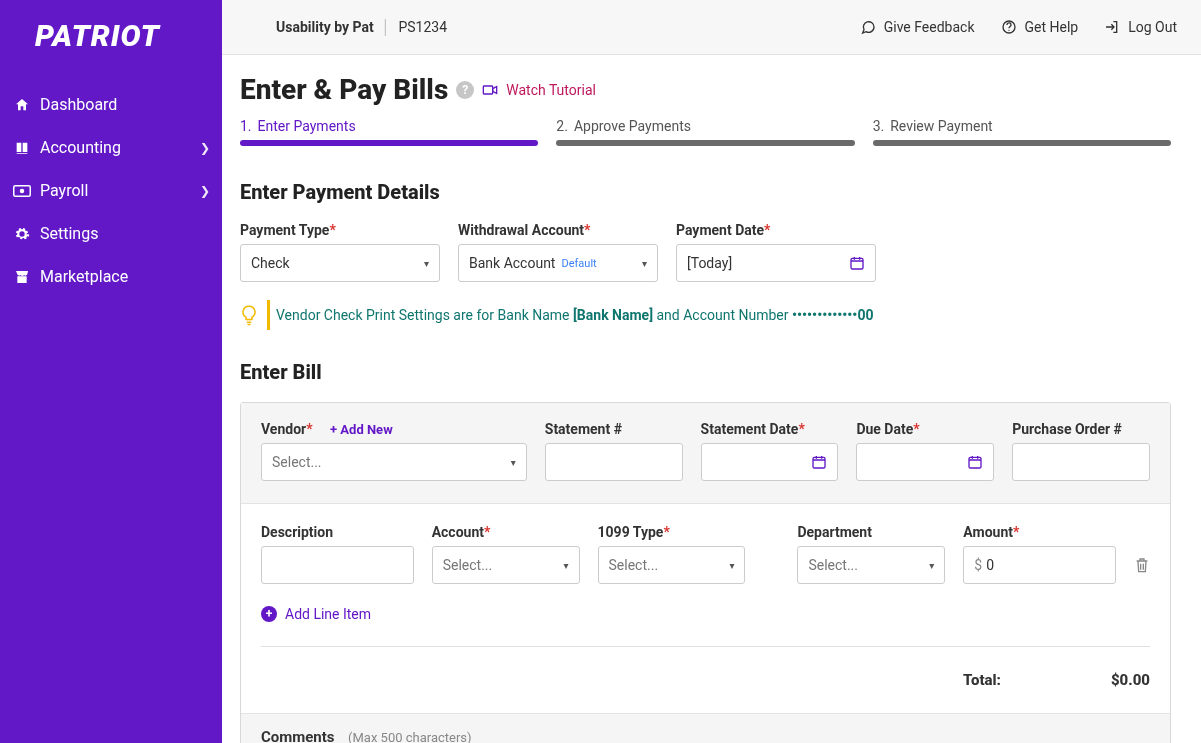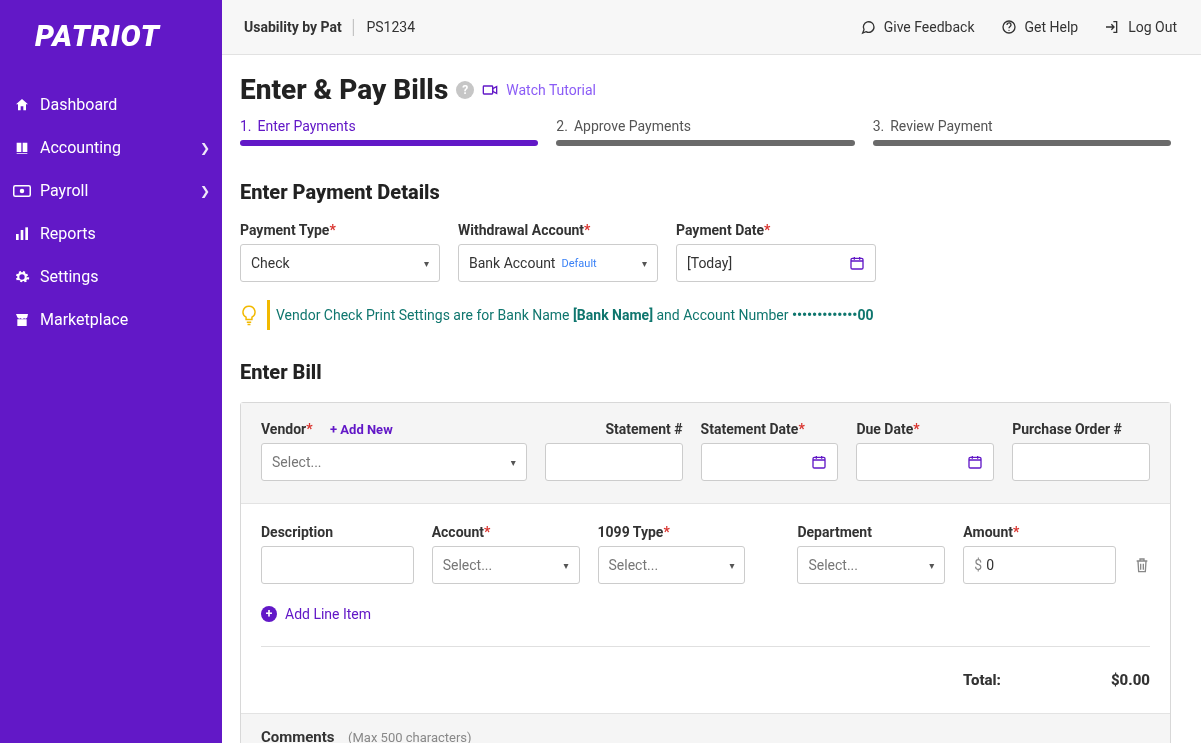--- a/index.html
+++ b/index.html
@@ -5,32 +5,32 @@
 * { box-sizing: border-box; margin: 0; padding: 0; }
 body { font-family: -apple-system, BlinkMacSystemFont, "Segoe UI", Roboto, sans-serif; font-size: 14px; color: #333; background: #fff; }
 .app { display: flex; min-height: 743px; }
 .sidebar { width: 222px; background: #6218c7; color: #fff; padding-top: 18px; flex-shrink: 0; }
 .logo { font-size: 30px; font-weight: 900; letter-spacing: 1px; padding: 0 0 30px 35px; font-style: italic; }
 .nav-item { display: flex; align-items: center; padding: 12px 12px 12px 8px; font-size: 16px; cursor: pointer; }
 .nav-item .icon { width: 28px; display: inline-flex; justify-content: center; margin-right: 4px; }
 .nav-item .chev { margin-left: auto; font-size: 12px; opacity: .9; }
 .main { flex: 1; background: #fff; min-width: 0; }
 .topbar { height: 55px; border-bottom: 1px solid #e2e2e2; background:#f7f7f7; display: flex; align-items: center; padding: 0 24px 0 22px; }
-.company { font-weight: 700; font-size: 14px; }
+.company { font-weight: 700; font-size: 14px; margin-left: 32px; }
 .divider { color: #bbb; margin: 0 8px; }
 .company-id { font-size: 14px; color: #333; }
 .topbar-right { margin-left: auto; display: flex; gap: 26px; align-items: center; }
 .top-link { display: inline-flex; align-items: center; gap: 8px; color: #333; cursor: pointer; font-size: 14px; }
 .icon-sm { width: 16px; height: 16px; display:inline-flex; align-items:center; justify-content:center; }
 
 .content { padding: 18px 30px 0 18px; }
 .page-title-row { display:flex; align-items:center; gap:8px; margin-bottom:12px; }
 h1 { font-size: 28px; font-weight: 800; color:#222; }
 .help-icon { width:18px; height:18px; border-radius:50%; background:#c6c6c6; color:#fff; font-size:12px; font-weight:700; display:inline-flex; align-items:center; justify-content:center; }
-.tutorial { color:#8b5cf6; font-size:14px; display:inline-flex; align-items:center; gap:8px; cursor:pointer; }
+.tutorial { color:#be185d; font-size:14px; display:inline-flex; align-items:center; gap:8px; cursor:pointer; }
 
 .steps { display:flex; gap:18px; margin-top: 6px; }
 .step { flex:1; }
 .step-label-row { display:flex; gap:6px; font-size:14px; margin-bottom:6px; color:#555; }
 .step.active .step-label-row { color:#6218c7; }
 .step-bar { height:6px; background:#6a6a6a; border-radius:3px; }
 .step.active .step-bar { background:#6218c7; }
 
 h2 { font-size: 20px; font-weight:800; margin: 34px 0 18px; color:#222; }
 .field-row { display:flex; gap:18px; }
@@ -91,30 +91,20 @@
     </div>
     <div class="nav-item">
       <span class="icon">
         <svg width="18" height="14" viewBox="0 0 24 16" fill="#fff">
             <rect x="1" y="1" width="22" height="14" rx="2" fill="none" stroke="#fff" stroke-width="2"></rect>
             <circle cx="12" cy="8" r="3"></circle>
           </svg>
       </span>
       <span>Payroll</span>
       <span class="chev">❯</span>
-    </div>
-    <div class="nav-item">
-      <span class="icon">
-        <svg width="16" height="16" viewBox="0 0 24 24" fill="#fff">
-            <rect x="3" y="12" width="4" height="9"></rect>
-            <rect x="10" y="6" width="4" height="15"></rect>
-            <rect x="17" y="2" width="4" height="19"></rect>
-          </svg>
-      </span>
-      <span>Reports</span>
     </div>
     <div class="nav-item">
       <span class="icon">
         <svg width="16" height="16" viewBox="0 0 24 24" fill="#fff">
             <path d="M12 8a4 4 0 100 8 4 4 0 000-8zm9 4l2 1-1 3-2-.5a8 8 0 01-1.5 1.5l.5 2-3 1-1-2a8 8 0 01-2 0l-1 2-3-1 .5-2A8 8 0 016 16.5L4 17l-1-3 2-1a8 8 0 010-2l-2-1 1-3 2 .5A8 8 0 017.5 6L7 4l3-1 1 2a8 8 0 012 0l1-2 3 1-.5 2A8 8 0 0118 7.5l2-.5 1 3-2 1a8 8 0 010 2z"></path>
           </svg>
       </span>
       <span>Settings</span>
     </div>
     <div class="nav-item">
@@ -251,21 +241,21 @@
           <div class="field" style="width:270px;">
             <div class="label">
               <span>Vendor</span><span class="req">*</span>
               <span class="add-new">+ Add New</span>
             </div>
             <div class="select">
               <span style="color:#777">Select...</span>
               <span class="caret">▾</span>
             </div>
           </div>
-          <div class="field" style="width:140px;text-align:right;">
+          <div class="field" style="width:140px;">
             <div class="label">Statement #</div>
             <div class="input"></div>
           </div>
           <div class="field" style="width:140px;">
             <div class="label"><span>Statement Date</span><span class="req">*</span></div>
             <div class="input">
               <span class="cal">
                 <svg width="16" height="16" viewBox="0 0 24 24" fill="none" stroke="#6218c7" stroke-width="2">
                     <rect x="3" y="5" width="18" height="16" rx="2"></rect>
                     <path d="M3 9h18M8 3v4M16 3v4"></path>

